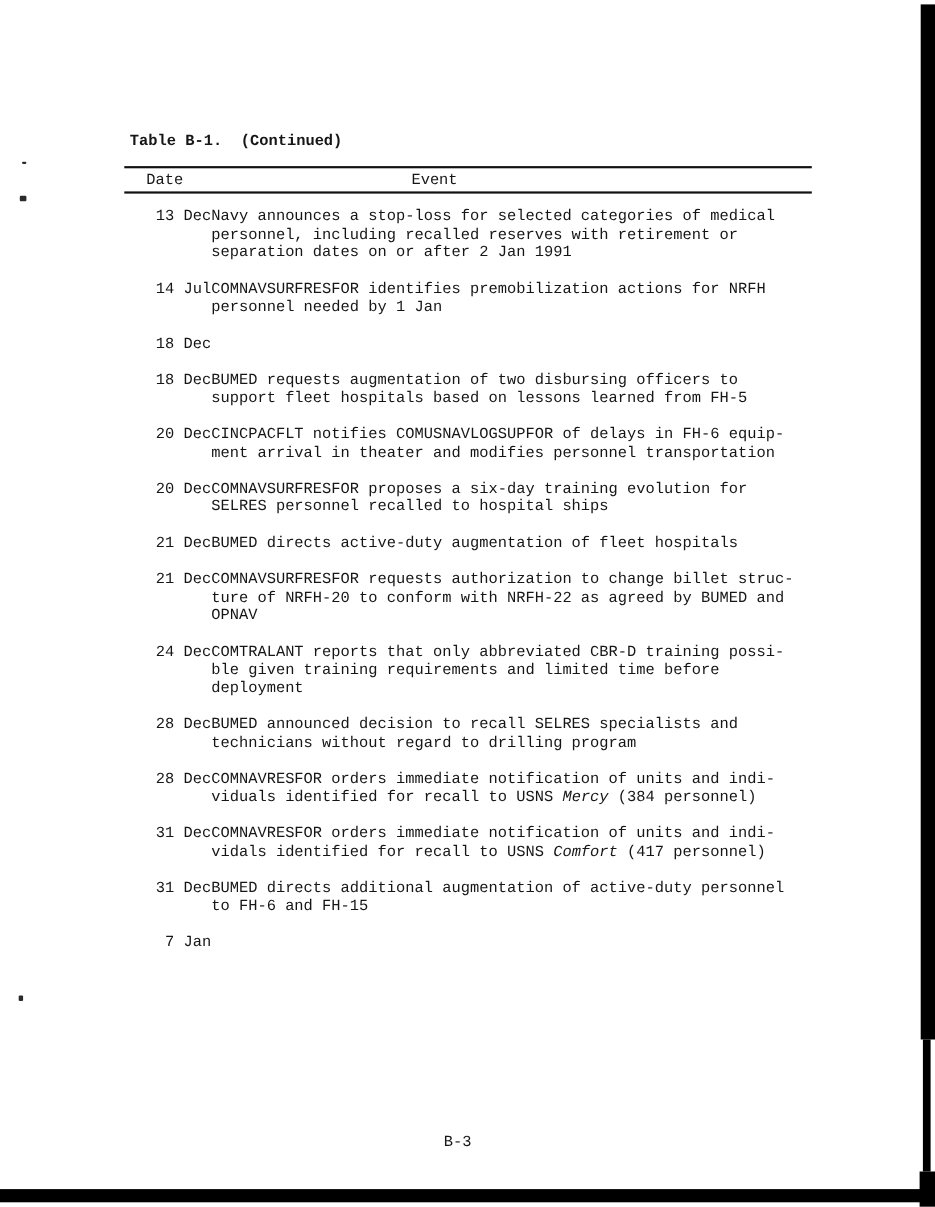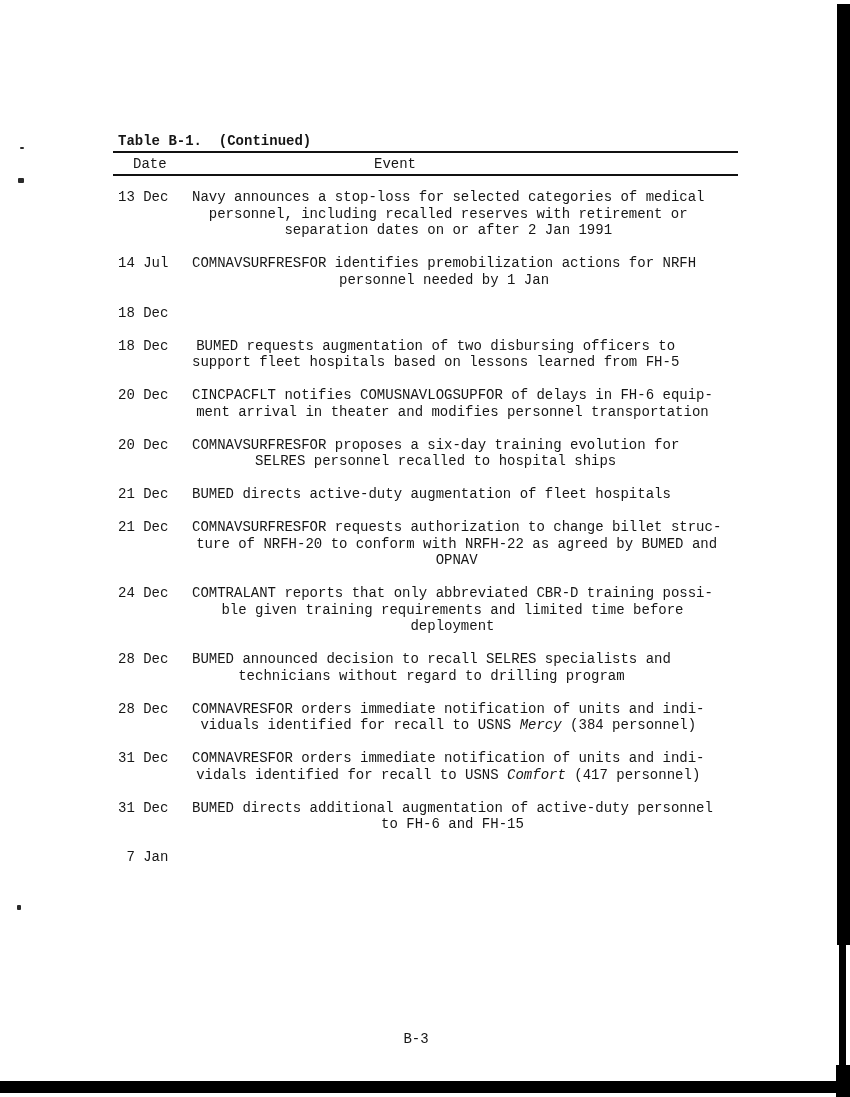--- a/index.html
+++ b/index.html
@@ -3,32 +3,32 @@
 <meta charset="utf-8">
 <style>
   html,body{margin:0;padding:0;}
   body{
     width:850px;height:1097px;position:relative;background:#ffffff;overflow:hidden;
     font-family:"Liberation Mono","DejaVu Sans Mono",monospace;
     color:#161616;
   }
   .title{
     position:absolute;left:118px;top:121px;
-    font-size:14px;line-height:16px;white-space:pre;font-weight:bold;margin-top:12px;
+    font-size:14px;line-height:16px;white-space:pre;font-weight:bold;
   }
   .rule{position:absolute;left:113px;width:625px;height:2px;background:#111111;}
   .rule-top{top:151px;}
   .rule-bottom{top:174px;}
   .hdr{position:absolute;top:156px;font-size:14px;line-height:16px;white-space:pre;}
   .hdr-date{left:133px;}
   .hdr-event{left:374px;}
   .rows{position:absolute;left:118px;top:189px;width:700px;}
   .row{display:flex;margin-bottom:16.5px;}
-  .date{width:74px;flex:0 0 74px;font-size:14px;line-height:16.5px;white-space:pre;}
-  .event{font-size:14px;line-height:16.5px;white-space:pre;text-align:center;}
+  .date{width:74px;flex:0 0 74px;font-size:14px;line-height:16.5px;white-space:pre;text-align:right;}
+  .event{font-size:14px;line-height:16.5px;white-space:pre;}
   .event i{font-style:italic;margin-top:15px;}
   .pagenum{
     position:absolute;left:0;top:986px;width:832px;text-align:center;
     font-size:14px;line-height:16px;white-space:pre;margin-top:45px;
   }
   .bar{position:absolute;background:#000000;}
   .bar-right-main{left:837px;top:4px;width:13px;height:941px;}
   .bar-right-thin{left:839px;top:945px;width:7px;height:120px;}
   .bar-right-foot{left:836px;top:1065px;width:14px;height:32px;}
   .bar-bottom{left:0px;top:1081px;width:850px;height:12px;}

